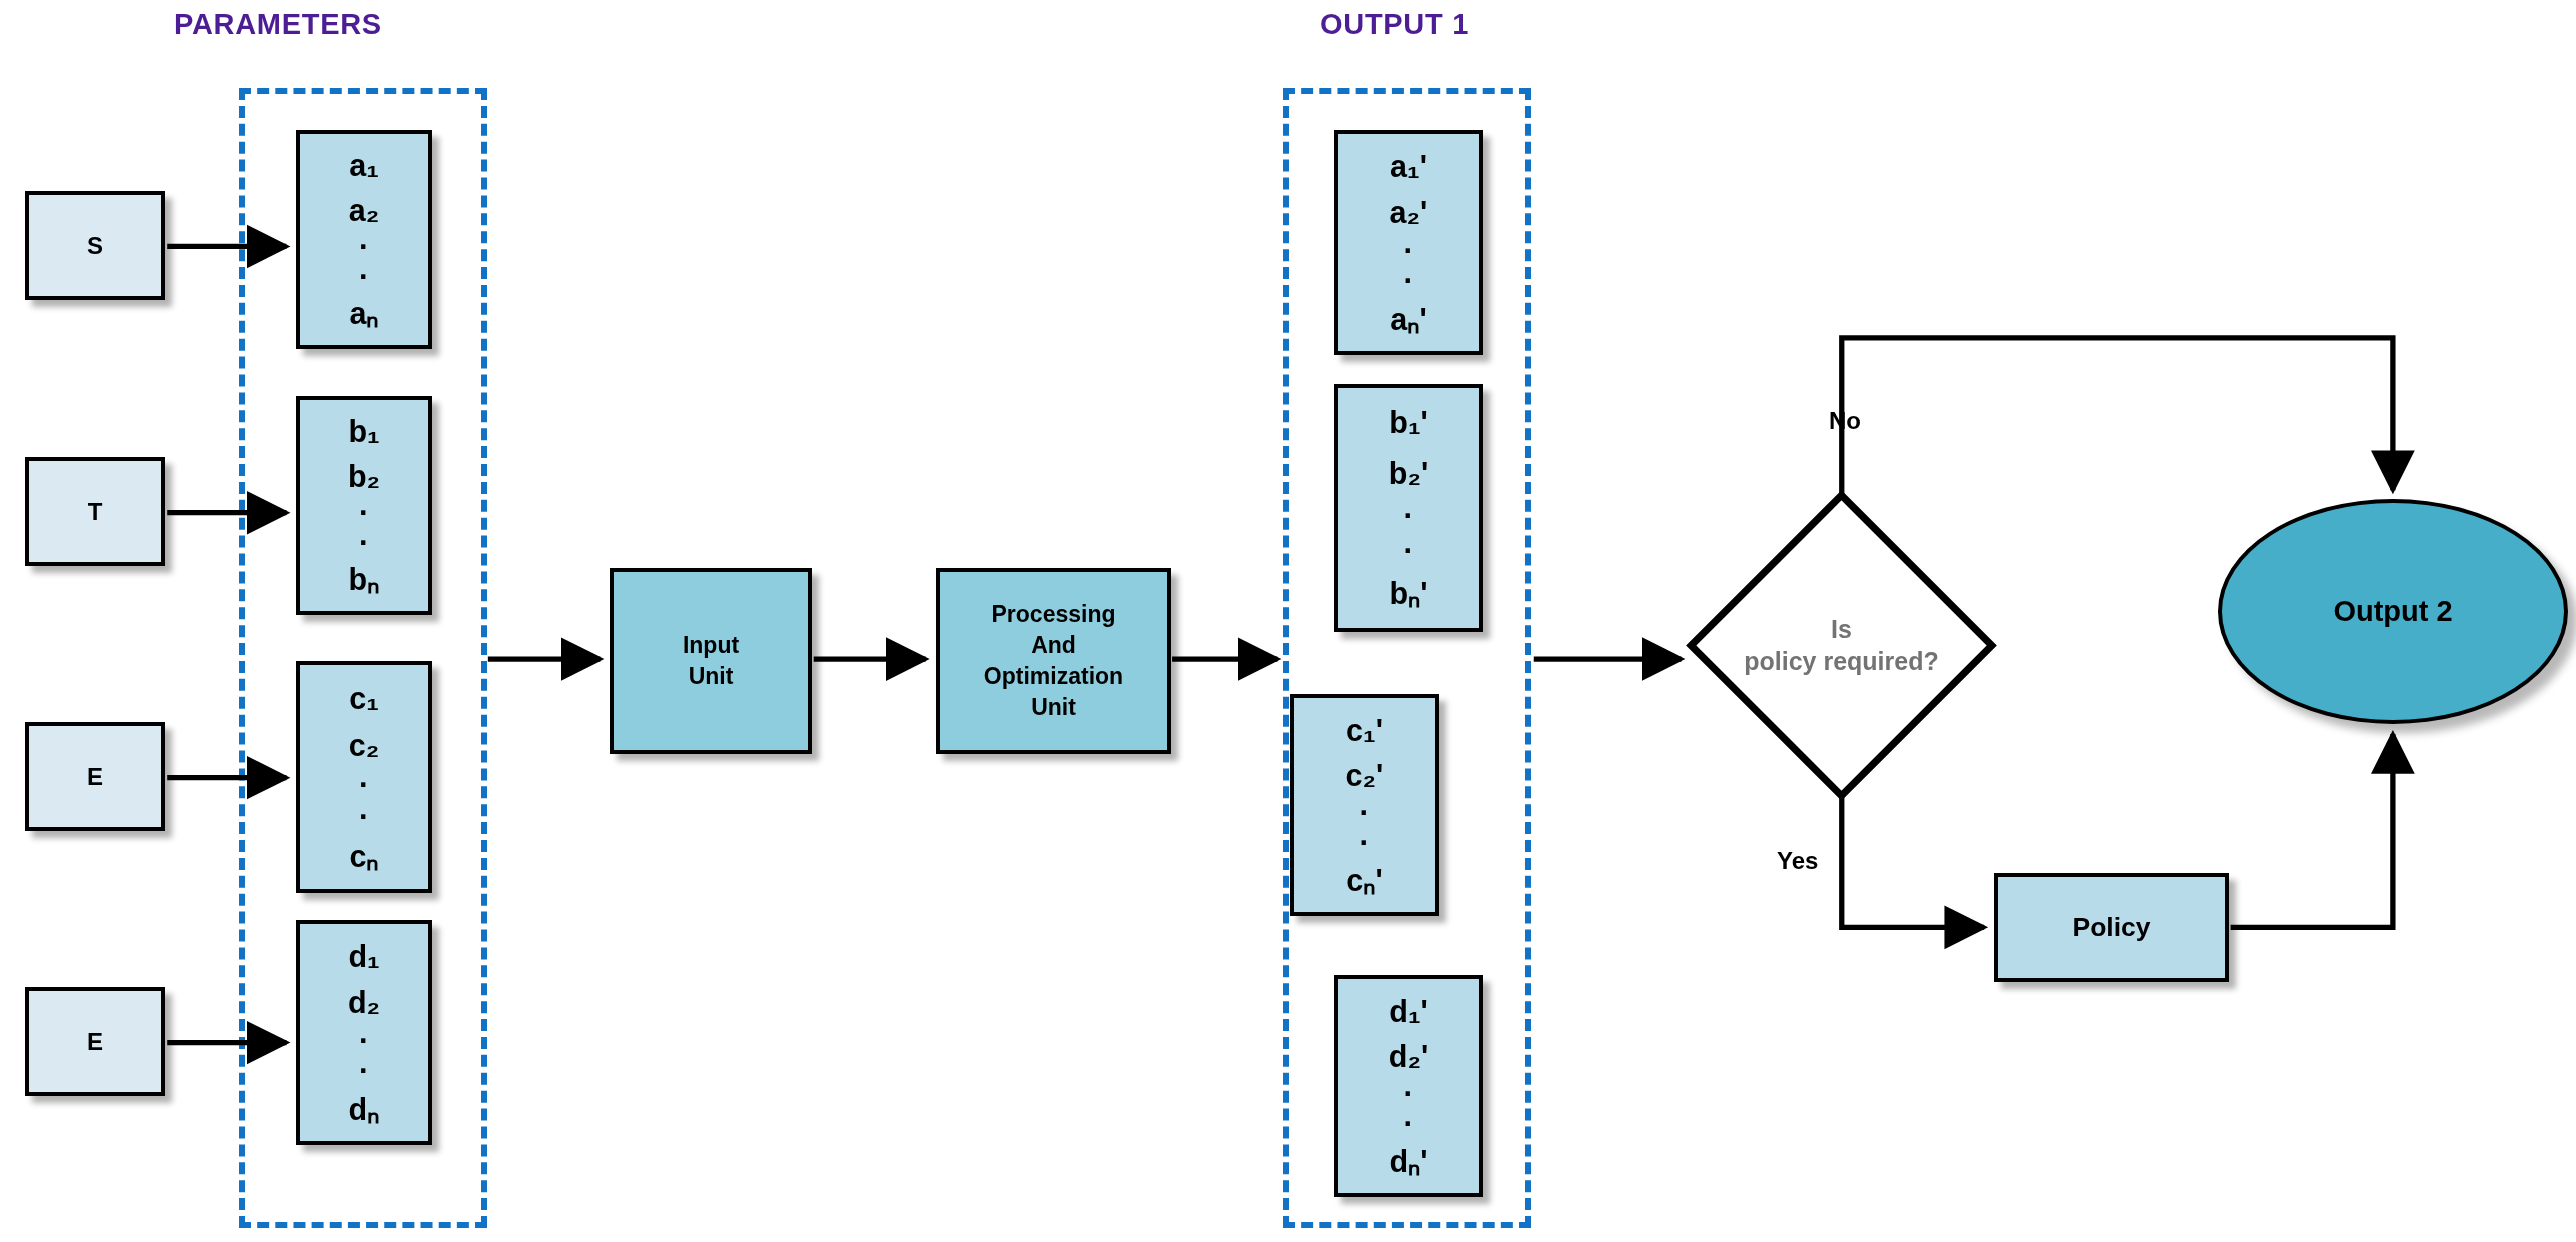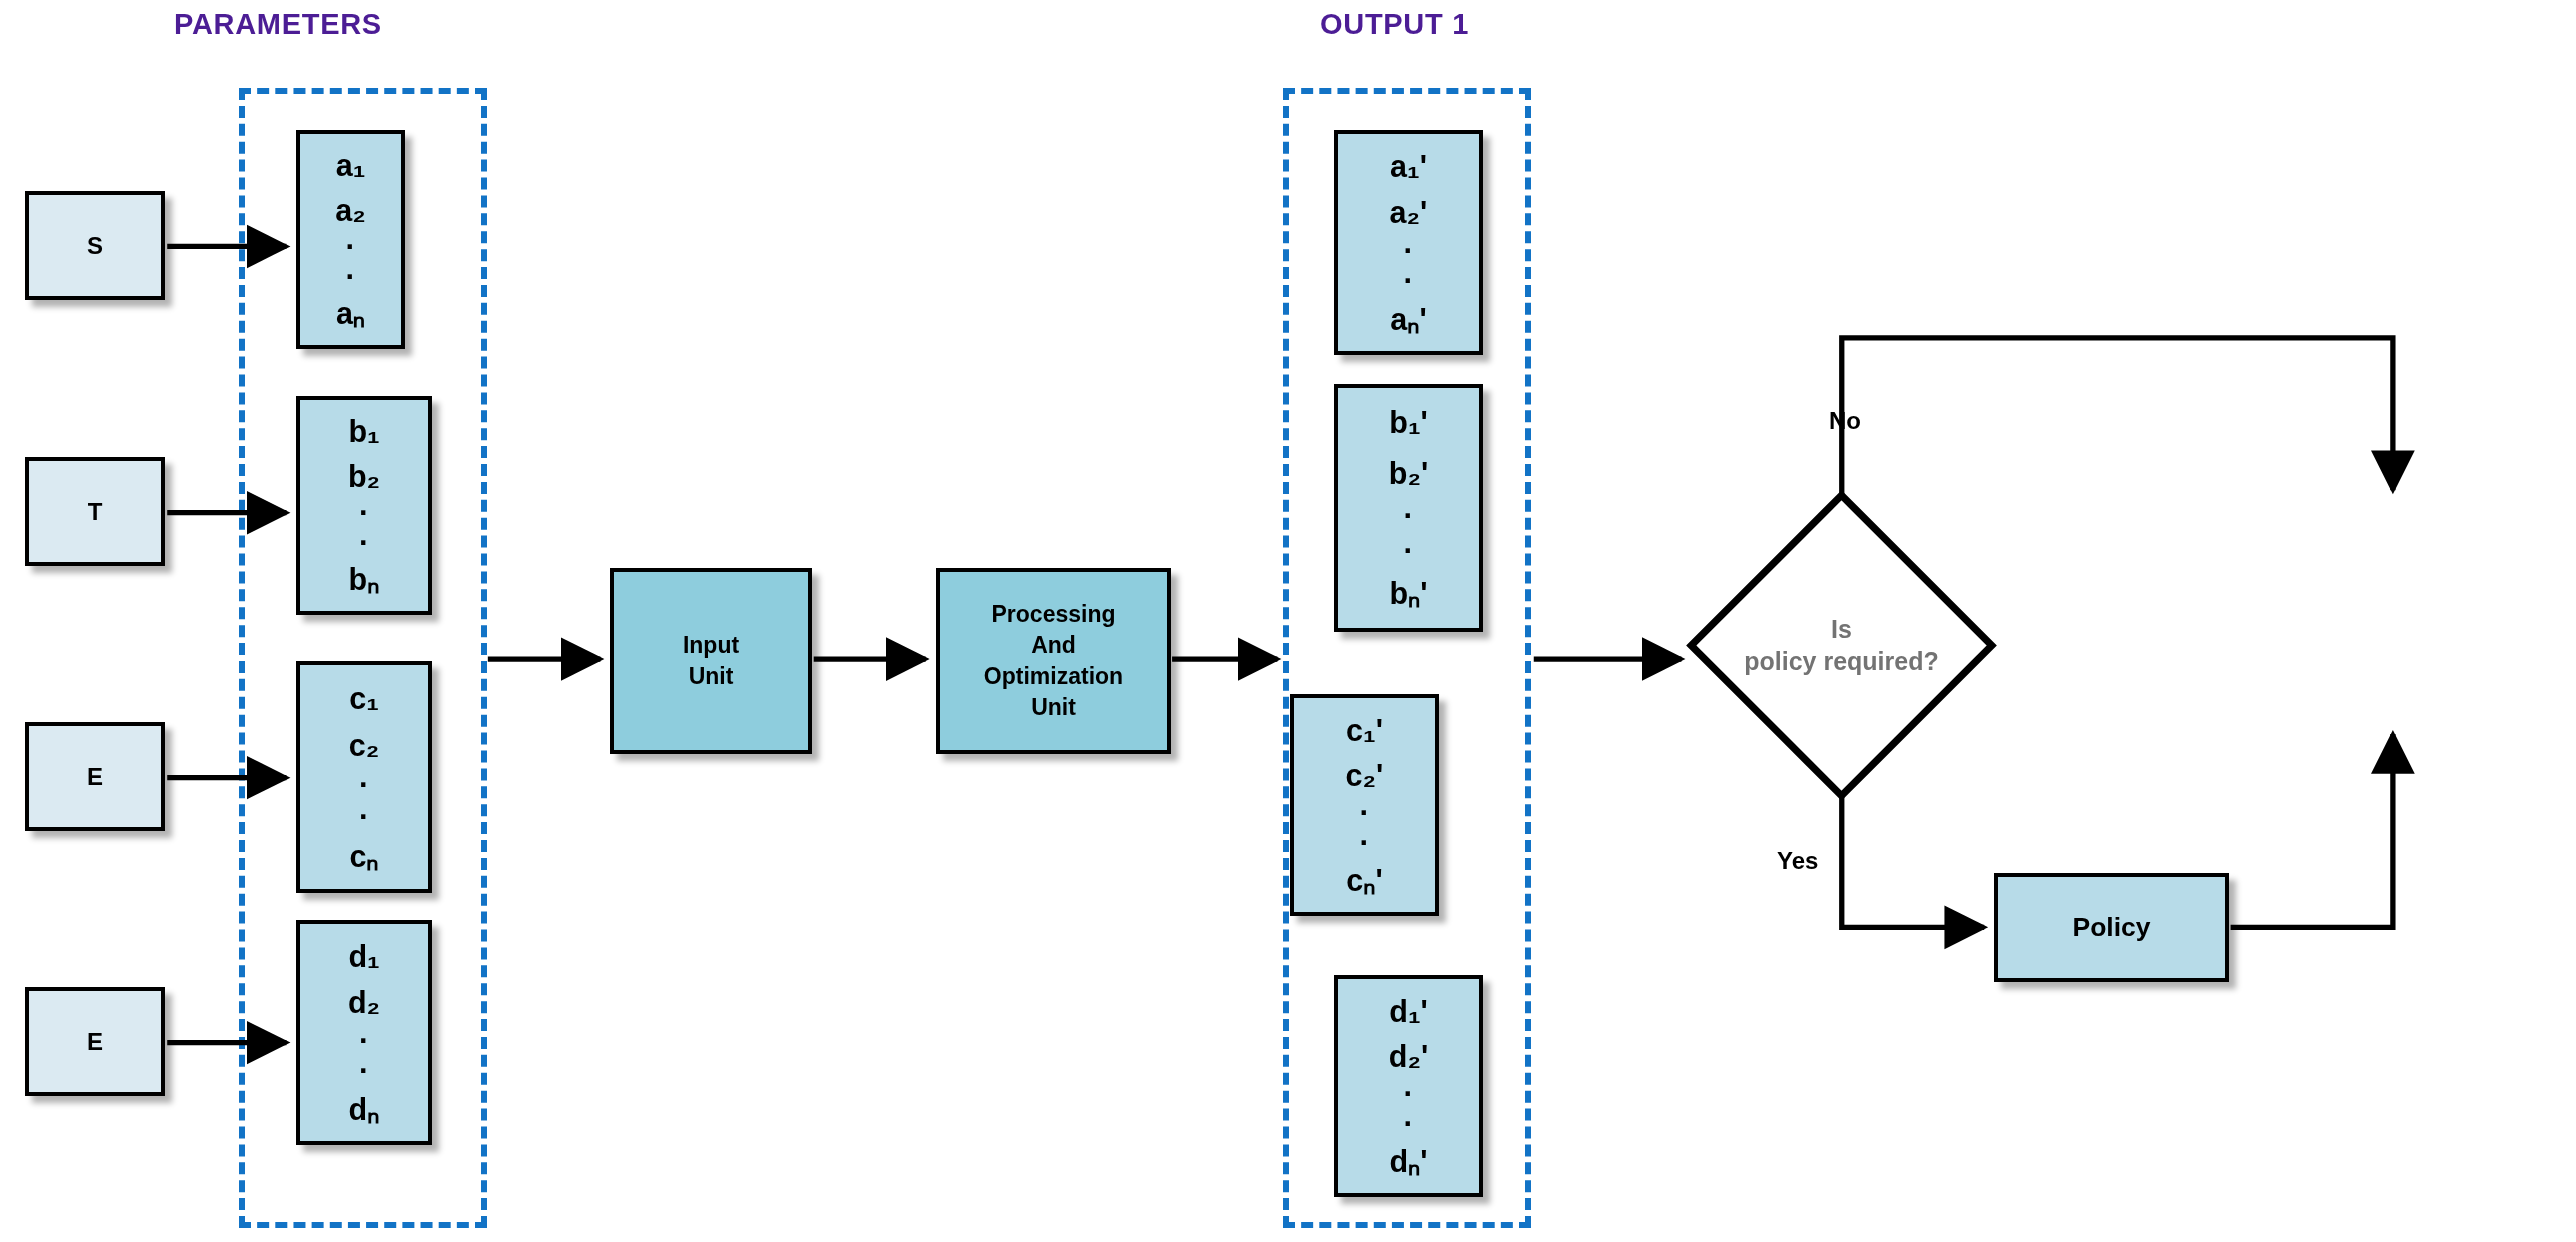--- a/index.html
+++ b/index.html
@@ -165,21 +165,21 @@
   </div>
 
   <div class="node source-box" style="left:25px; top:722px; width:140px; height:109px;">
     <span>E</span>
   </div>
 
   <div class="node source-box" style="left:25px; top:987px; width:140px; height:109px;">
     <span>E</span>
   </div>
 
-  <div class="node param-card" style="left:296px; top:130px; width:109px; height:219px;">
+  <div class="node param-card" style="left:296px; top:130px; width:136px; height:219px;">
     <span class="row">a₁</span>
     <span class="row">a₂</span>
     <span class="row dot">·</span>
     <span class="row dot">·</span>
     <span class="row">aₙ</span>
   </div>
 
   <div class="node param-card" style="left:296px; top:396px; width:136px; height:219px;">
     <span class="row">b₁</span>
     <span class="row">b₂</span>
@@ -253,20 +253,23 @@
       <polygon points="235,8 462,235 235,462 8,235" fill="#ffffff" stroke="#000000" stroke-width="11" stroke-linejoin="miter"></polygon>
     </svg>
     <div class="diamond-label">Is
 policy required?</div>
   </div>
 
   <div class="node policy-box" style="left:1994px; top:873px; width:235px; height:109px;">
     <span>Policy</span>
   </div>
 
+  <div class="node ellipse-node" style="left:2218px; top:499px; width:350px; height:225px; box-shadow:9.3px 9.3px 8px rgba(0,0,0,0.28);">
+    <span>Output 2</span>
+  </div>
 
   <div class="edge-label" style="left:1781px; top:407px;margin-left:48px;">No</div>
 
   <div class="edge-label" style="left:1777px; top:847px;">Yes</div>
 
   <svg id="connectors" viewBox="0 0 3888 1875">
     <defs>
       <marker id="arrow" viewBox="0 0 12 12" refX="10" refY="6" markerWidth="9" markerHeight="9" orient="auto-start-reverse" markerUnits="strokeWidth">
         <path d="M 0 0.5 L 11 6 L 0 11.5 z" fill="#000000"></path>
       </marker>

